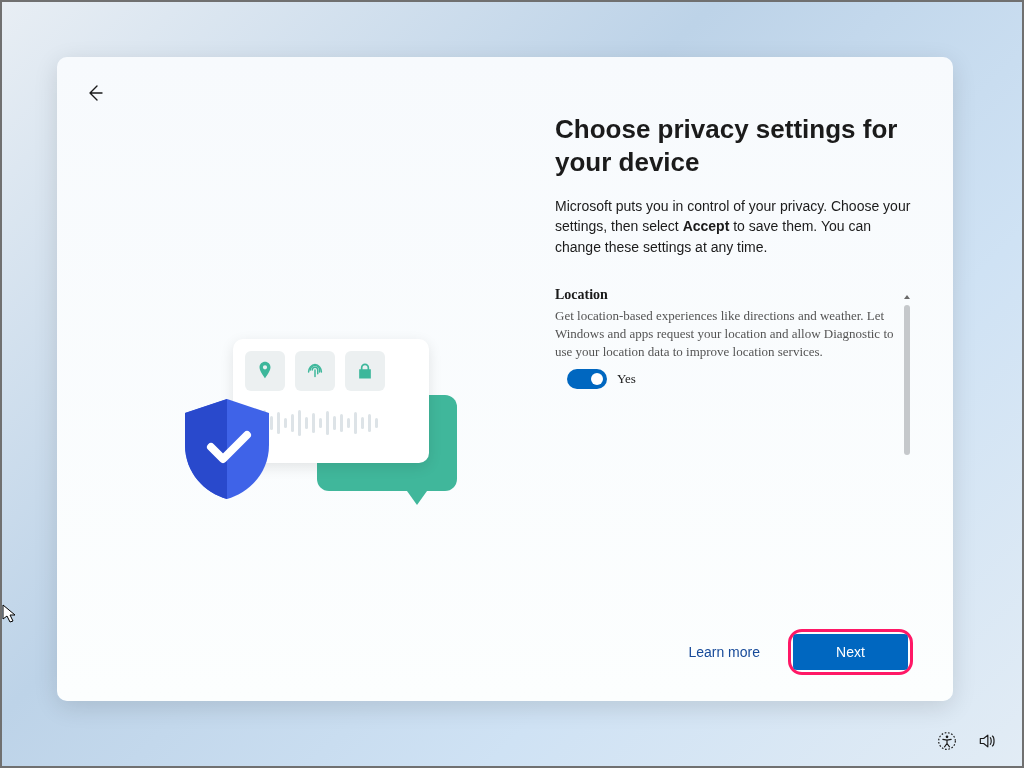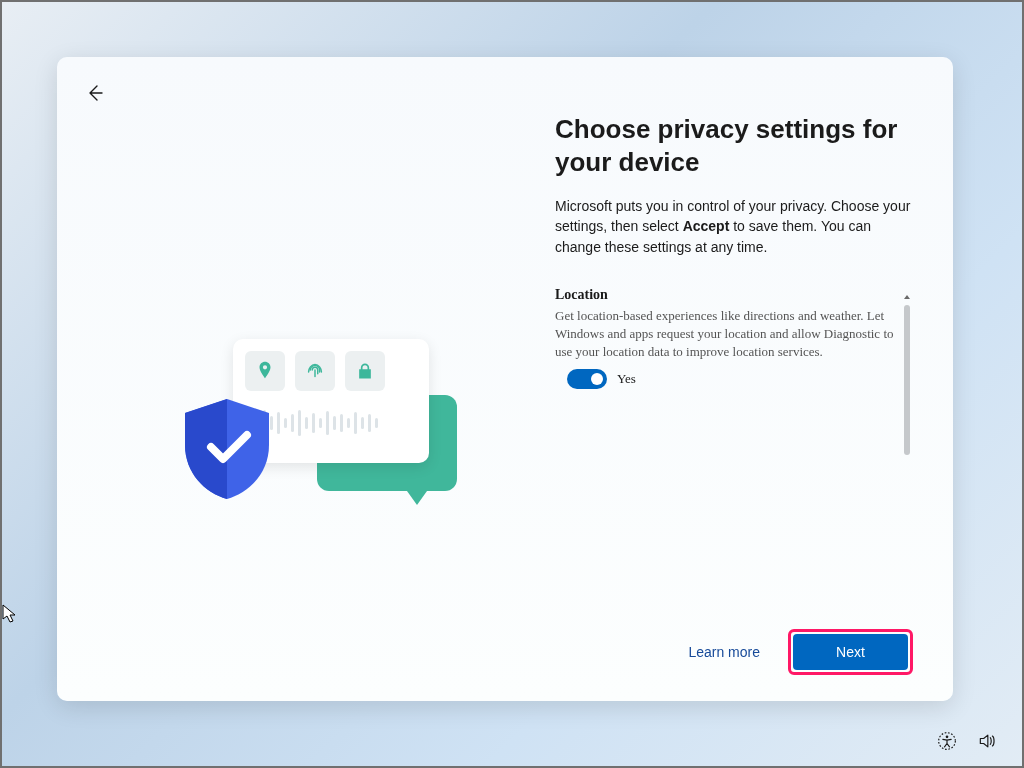--- a/index.html
+++ b/index.html
@@ -184,21 +184,21 @@
       padding: 22px 0 26px 0;
       margin-top: auto;
     }
     .learn {
       color: #174a99;
       font-size: 14px;
       cursor: pointer;
     }
     .next-wrap {
       border: 3px solid #ff1866;
-      border-radius: 6px;
+      border-radius: 14px;
       padding: 2px;
     }
     .next-btn {
       width: 115px; height: 36px;
       background: #0067c0;
       color: #fff;
       font-size: 14px;
       border: none;
       border-radius: 4px;
       cursor: pointer;

